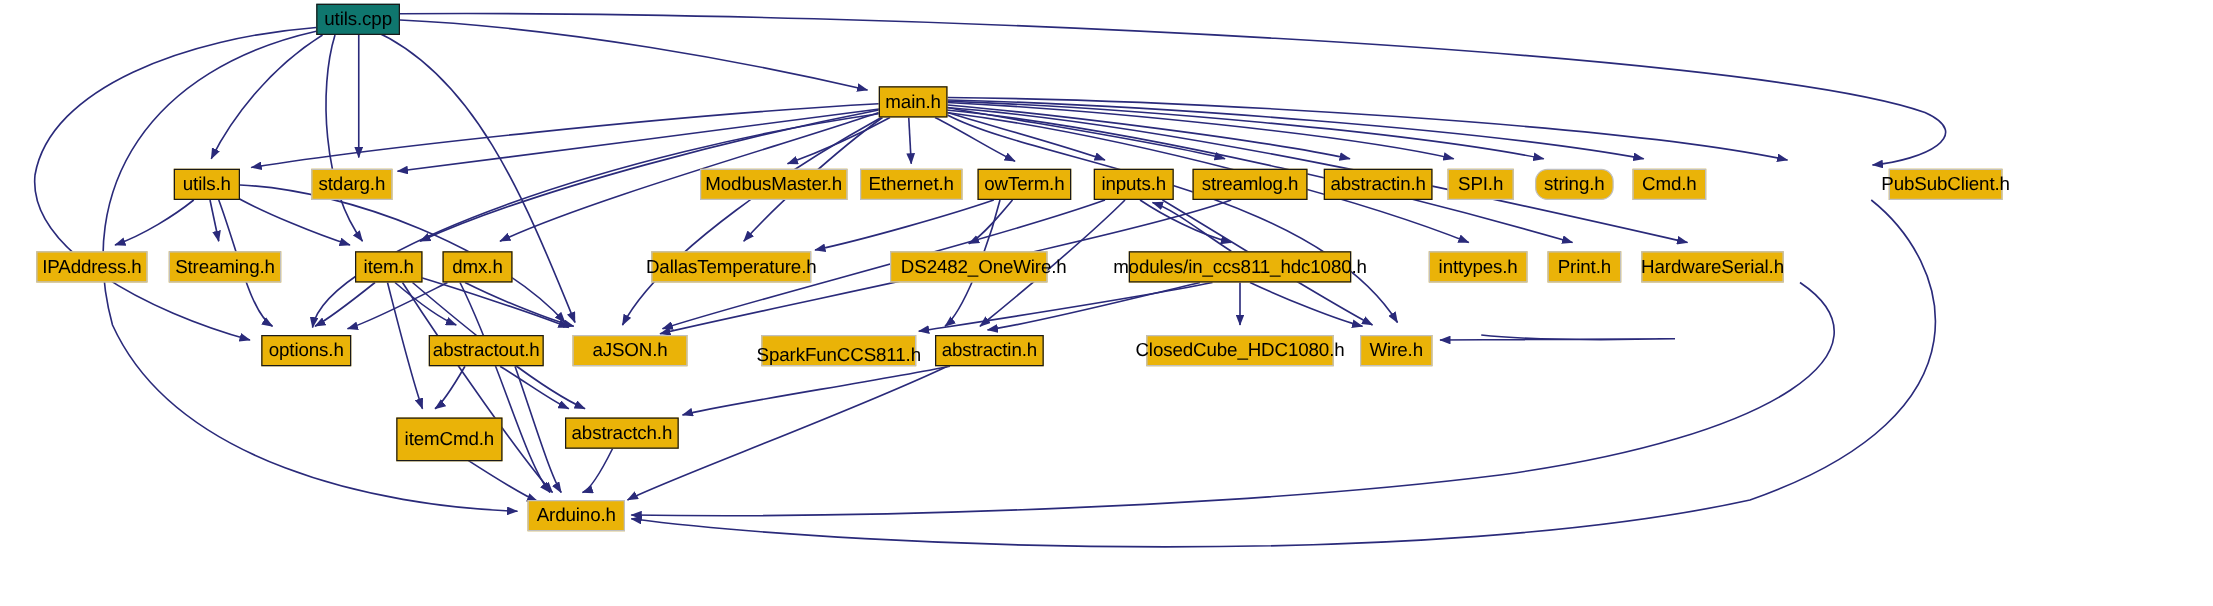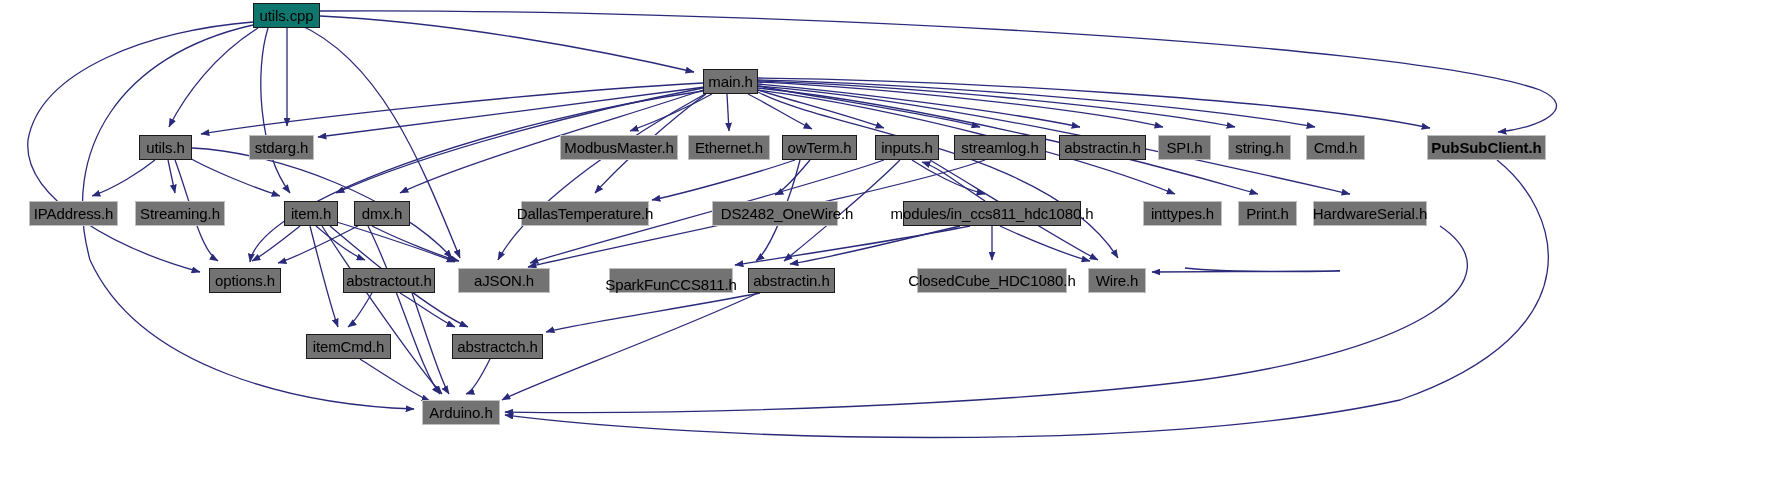--- a/index.html
+++ b/index.html
@@ -27,21 +27,21 @@
   }
   .node {
     position: absolute;
     box-sizing: border-box;
     display: flex;
     align-items: center;
     justify-content: center;
     font-size: 15px;
     line-height: 1;
     color: #000000;
-    background: #737373;
+    background: #eab308;
     border: 1px solid #c0c0c0;
     white-space: nowrap;
     letter-spacing: -0.1px;
   }
   .node.strong {
     border: 1.6px solid #1a1a1a;
   }
   .node.root {
     background: #0f766e;
     border: 1.6px solid #1a1a1a;
@@ -168,27 +168,27 @@
       </div>
       <div class="node strong" style="left: 954px; top: 135px; width: 92px; height: 25px;">
         <span>streamlog.h</span>
       </div>
       <div class="node strong" style="left: 1059px; top: 135px; width: 87px; height: 25px;">
         <span>abstractin.h</span>
       </div>
       <div class="node" style="left: 1158px; top: 135px; width: 53px; height: 25px;">
         <span>SPI.h</span>
       </div>
-      <div class="node" style="left: 1228px; top: 135px; width: 63px; height: 25px;">
+      <div class="node" style="left: 1228px; top: 135px; width: 63px; height: 25px; border-radius: 10px;">
         <span>string.h</span>
       </div>
       <div class="node" style="left: 1306px; top: 135px; width: 59px; height: 25px;">
         <span>Cmd.h</span>
       </div>
-      <div class="node" style="left: 1427px; top: 135px; width: 119px; height: 25px; font-weight: bold;">
+      <div class="node" style="left: 1511px; top: 135px; width: 91px; height: 25px;">
         <span>PubSubClient.h</span>
       </div>
       <div class="node" style="left: 29px; top: 201px; width: 89px; height: 25px;">
         <span>IPAddress.h</span>
       </div>
       <div class="node" style="left: 135px; top: 201px; width: 90px; height: 25px;">
         <span>Streaming.h</span>
       </div>
       <div class="node strong" style="left: 284px; top: 201px; width: 54px; height: 25px;">
         <span>item.h</span>
@@ -228,21 +228,21 @@
       </div>
       <div class="node strong" style="left: 748px; top: 268px; width: 87px; height: 25px;">
         <span>abstractin.h</span>
       </div>
       <div class="node" style="left: 917px; top: 268px; width: 150px; height: 25px;">
         <span>ClosedCube_HDC1080.h</span>
       </div>
       <div class="node" style="left: 1088px; top: 268px; width: 58px; height: 25px;">
         <span>Wire.h</span>
       </div>
-      <div class="node strong" style="left: 306px; top: 334px; width: 85px; height: 25px;">
+      <div class="node strong" style="left: 317px; top: 334px; width: 85px; height: 35px;">
         <span>itemCmd.h</span>
       </div>
       <div class="node strong" style="left: 452px; top: 334px; width: 91px; height: 25px;">
         <span>abstractch.h</span>
       </div>
       <div class="node" style="left: 422px; top: 400px; width: 78px; height: 25px;">
         <span>Arduino.h</span>
       </div>
     </div>
 </div>

